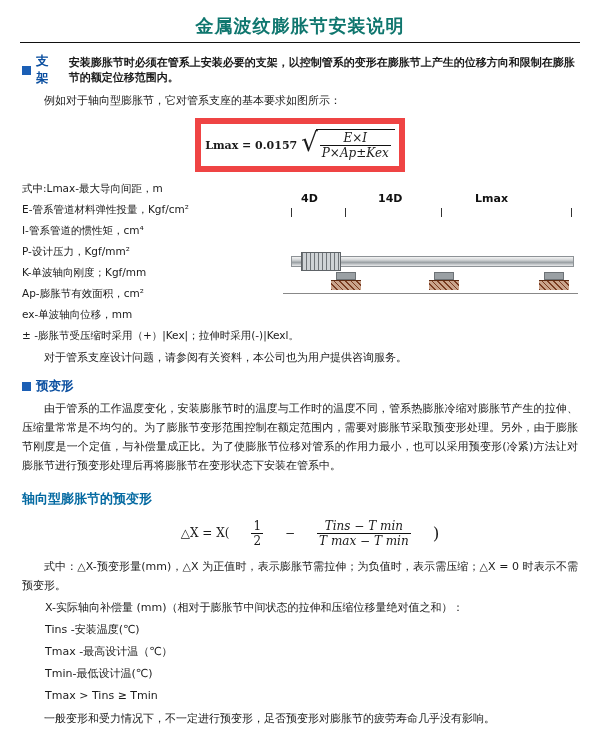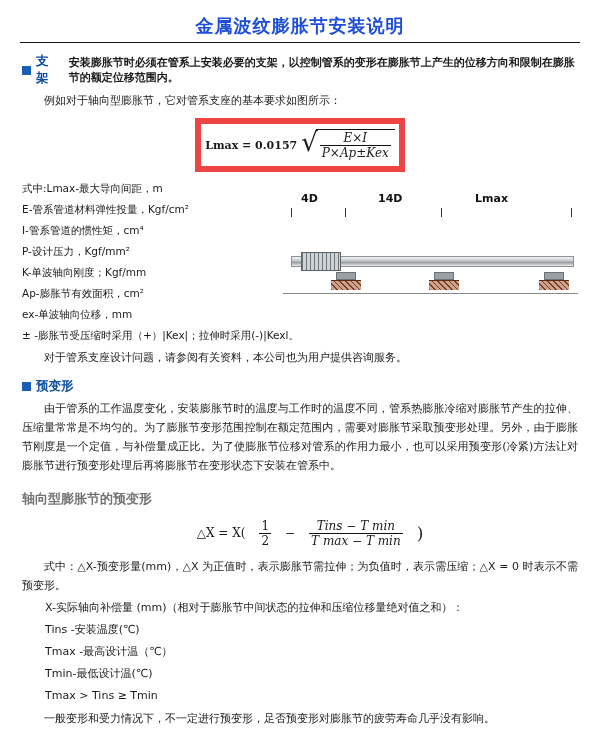--- a/index.html
+++ b/index.html
@@ -21,21 +21,21 @@
     height: 737px;
     padding: 0;
     box-sizing: border-box;
   }
   .doc-title {
     text-align: center;
     font-size: 18px;
     font-weight: bold;
     letter-spacing: 1px;
     margin: 14px 0 4px 0;
-    color: #1d4ed8;
+    color: #0f766e;
   }
   .title-rule {
     width: 560px;
     margin: 0 auto 10px auto;
     border-bottom: 1.5px solid #111;
   }
   .content {
     padding: 0 22px;
   }
   .sec-head {
@@ -213,29 +213,29 @@
   }
   .eq-center {
     text-align: center;
     margin: 10px 0 8px 0;
     font-size: 12px;
     font-family: "DejaVu Serif", "Liberation Serif", serif;
   }
   .eq-center .inline {
     display: inline-flex;
     align-items: center;
-    gap: 10px;
+    gap: 18px;
     margin-left: 20px;
   }
   .eq-center .big {
     font-size: 17px;
     line-height: 1;
   }
   .sub-head {
-    color: #737373;
+    color: #0369a1;
     font-weight: bold;
     font-size: 13px;
     margin: 14px 0 4px 0;
   }
   .list {
     font-size: 11px;
     line-height: 2.0;
     margin-left: 2.1em;
   }
 </style>

